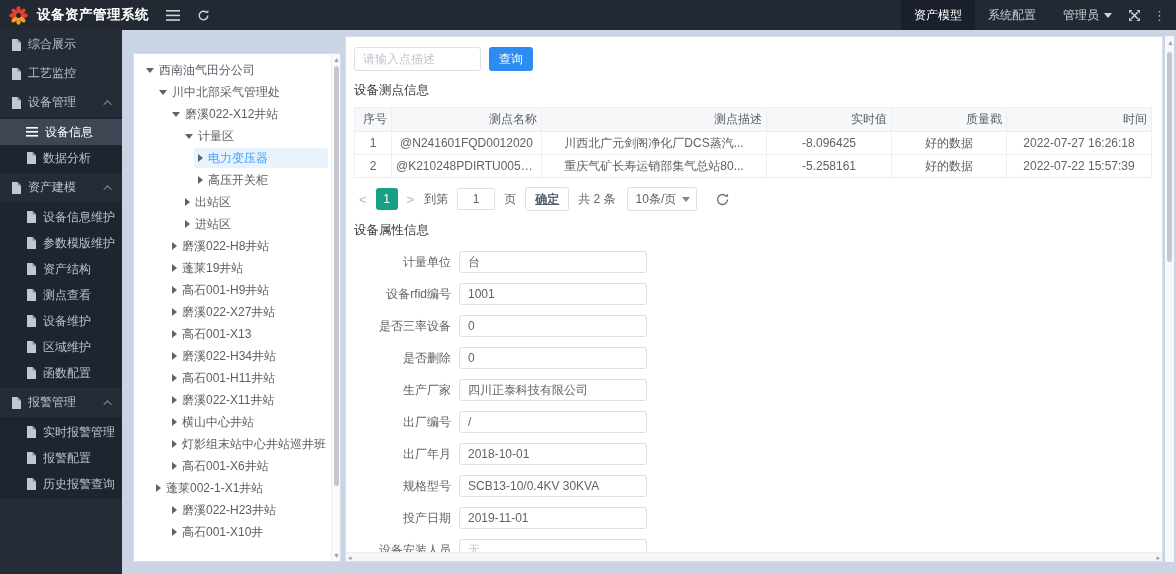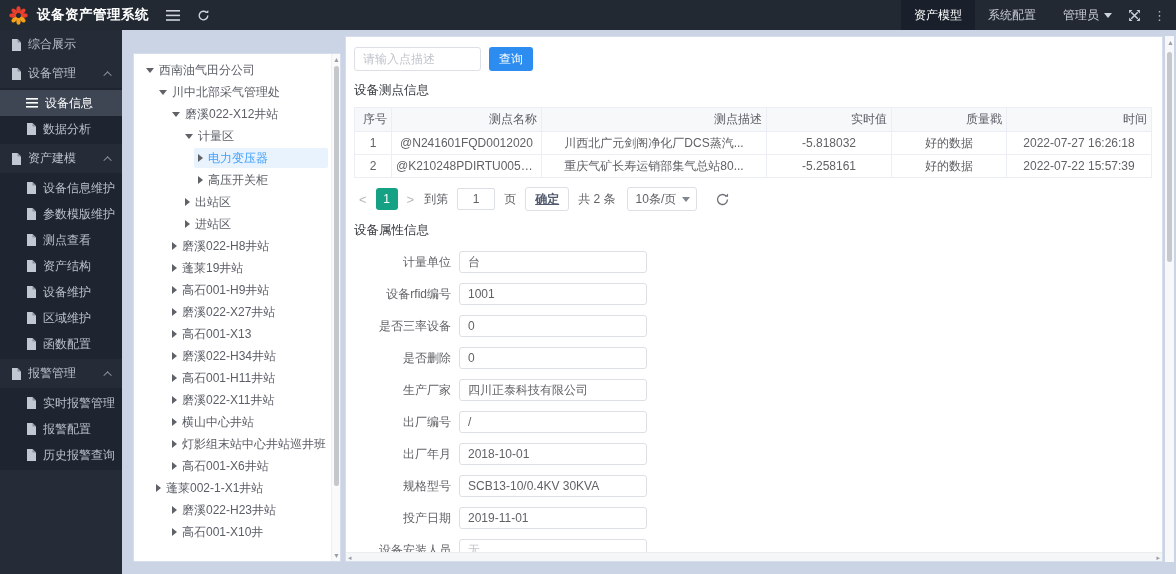--- a/index.html
+++ b/index.html
@@ -152,20 +152,29 @@
       </span>
       <span class="lbl">综合展示</span>
     </div>
     <div class="side-item">
       <span class="doc-ic">
         <svg width="10" height="12" viewBox="0 0 10 12">
           <path d="M1 0h5.5L10 3.5V12H1z" fill="#c2c8d1"></path>
           <path d="M6.5 0L10 3.5H6.5z" fill="#8b929d"></path>
         </svg>
       </span>
+      <span class="lbl">工艺监控</span>
+    </div>
+    <div class="side-item">
+      <span class="doc-ic">
+        <svg width="10" height="12" viewBox="0 0 10 12">
+          <path d="M1 0h5.5L10 3.5V12H1z" fill="#c2c8d1"></path>
+          <path d="M6.5 0L10 3.5H6.5z" fill="#8b929d"></path>
+        </svg>
+      </span>
       <span class="lbl">设备管理</span>
       <span class="chev-up"></span>
     </div>
     <div class="side-sub">
       <div class="side-item selected">
         <span class="list-ic">
           <svg width="12" height="10" viewBox="0 0 12 10">
             <g fill="#ffffff">
               <rect y="0" width="12" height="1.6"></rect>
               <rect y="4" width="12" height="1.6"></rect>
@@ -214,30 +223,30 @@
         </span>
         <span class="lbl">参数模版维护</span>
       </div>
       <div class="side-item">
         <span class="doc-ic">
           <svg width="10" height="12" viewBox="0 0 10 12">
             <path d="M1 0h5.5L10 3.5V12H1z" fill="#c2c8d1"></path>
             <path d="M6.5 0L10 3.5H6.5z" fill="#8b929d"></path>
           </svg>
         </span>
+        <span class="lbl">资产结构</span>
+      </div>
+      <div class="side-item">
+        <span class="doc-ic">
+          <svg width="10" height="12" viewBox="0 0 10 12">
+            <path d="M1 0h5.5L10 3.5V12H1z" fill="#c2c8d1"></path>
+            <path d="M6.5 0L10 3.5H6.5z" fill="#8b929d"></path>
+          </svg>
+        </span>
         <span class="lbl">测点查看</span>
-      </div>
-      <div class="side-item">
-        <span class="doc-ic">
-          <svg width="10" height="12" viewBox="0 0 10 12">
-            <path d="M1 0h5.5L10 3.5V12H1z" fill="#c2c8d1"></path>
-            <path d="M6.5 0L10 3.5H6.5z" fill="#8b929d"></path>
-          </svg>
-        </span>
-        <span class="lbl">资产结构</span>
       </div>
       <div class="side-item">
         <span class="doc-ic">
           <svg width="10" height="12" viewBox="0 0 10 12">
             <path d="M1 0h5.5L10 3.5V12H1z" fill="#c2c8d1"></path>
             <path d="M6.5 0L10 3.5H6.5z" fill="#8b929d"></path>
           </svg>
         </span>
         <span class="lbl">设备维护</span>
       </div>
@@ -474,21 +483,21 @@
           <th>实时值</th>
           <th>质量戳</th>
           <th>时间</th>
         </tr>
       </thead>
     <tbody id="pts-body">
         <tr>
           <td>1</td>
           <td>@N241601FQD0012020</td>
           <td>川西北广元剑阁净化厂DCS蒸汽...</td>
-          <td>-5.818032</td>
+          <td>-8.096425</td>
           <td>好的数据</td>
           <td>2022-07-27 16:26:18</td>
         </tr>
         <tr>
           <td>2</td>
           <td>@K210248PDIRTU00512_</td>
           <td>重庆气矿长寿运销部集气总站80...</td>
           <td>-5.258161</td>
           <td>好的数据</td>
           <td>2022-07-22 15:57:39</td>

